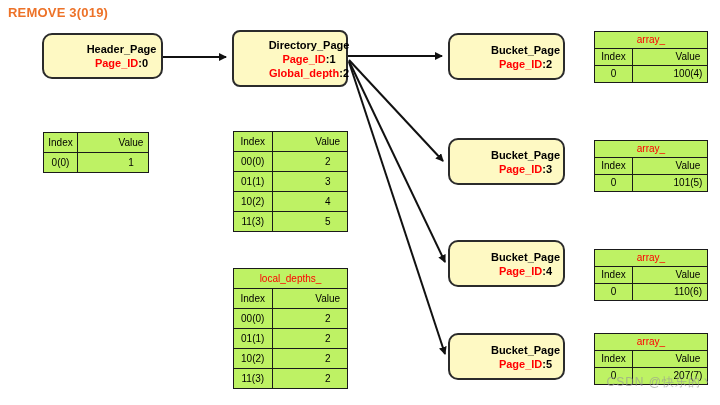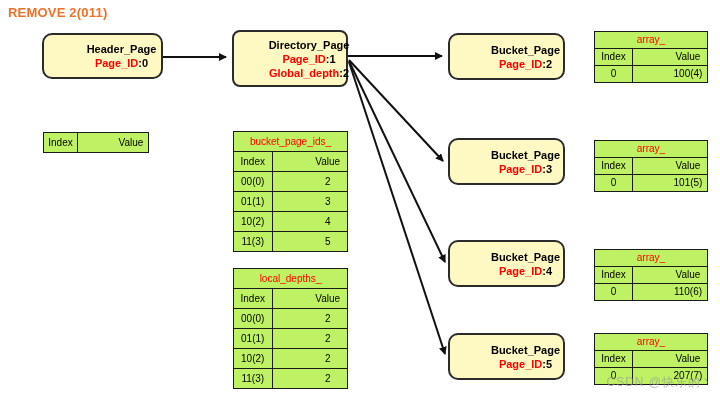--- a/index.html
+++ b/index.html
@@ -47,21 +47,21 @@
   
   .watermark{
     right:6px;top:374px;
     font-size:12px;color:rgba(150,150,150,0.65);
     z-index:3;letter-spacing:1px;
   }
 </style>
 </head>
 <body>
 
-<div class="abs page-title">REMOVE 2(011)</div>
+<div class="abs page-title">REMOVE 3(019)</div>
 
 <svg class="arrows" width="720" height="405" viewBox="0 0 720 405">
   <defs>
     <marker id="ah" markerWidth="9" markerHeight="8" refX="7" refY="4" orient="auto" markerUnits="userSpaceOnUse">
       <path d="M0,0 L8,4 L0,8 z" fill="#111"></path>
     </marker>
   </defs>
   <line x1="163" y1="57" x2="226" y2="57" stroke="#111" stroke-width="2" marker-end="url(#ah)"></line>
   <line x1="348" y1="56" x2="442" y2="56" stroke="#111" stroke-width="2" marker-end="url(#ah)"></line>
   <line x1="349" y1="60" x2="443" y2="161" stroke="#111" stroke-width="2" marker-end="url(#ah)"></line>
@@ -98,24 +98,27 @@
 <div class="abs node" style="left:448px;top:333px;width:117px;height:47px;">
   <div>Bucket_Page</div>
   <div class="fld"><span class="lbl">Page_ID</span><span class="val">:5</span></div>
 </div>
 
 <div class="abs tbl" style="left:43px;top:132px;width:106px;">
   <div class="tbl-row">
     <div class="cell">Index</div>
     <div class="cell">Value</div>
   </div>
+  <div class="tbl-row">
+    <div class="cell">0(0)</div>
+    <div class="cell">1</div>
+  </div>
 </div>
 
 <div class="abs tbl" style="left:233px;top:131px;width:115px;">
-  <div class="tbl-title">bucket_page_ids_</div>
   <div class="tbl-row">
     <div class="cell">Index</div>
     <div class="cell">Value</div>
   </div>
   <div class="tbl-row">
     <div class="cell">00(0)</div>
     <div class="cell">2</div>
   </div>
   <div class="tbl-row">
     <div class="cell">01(1)</div>

